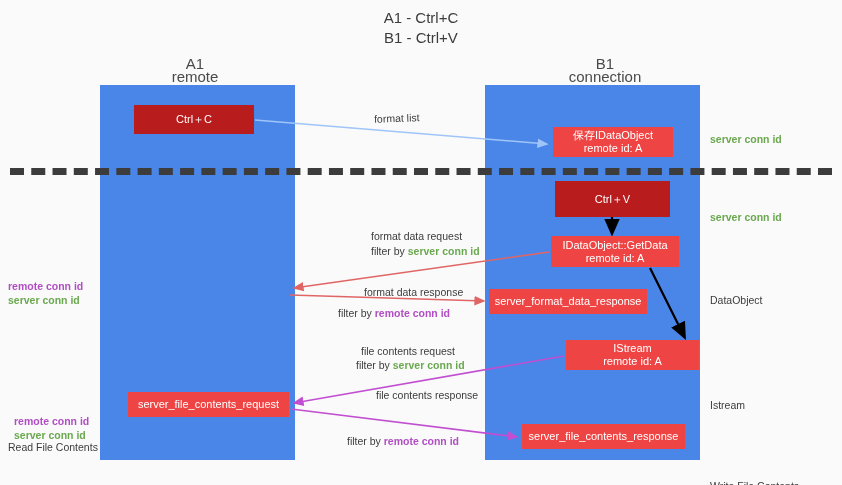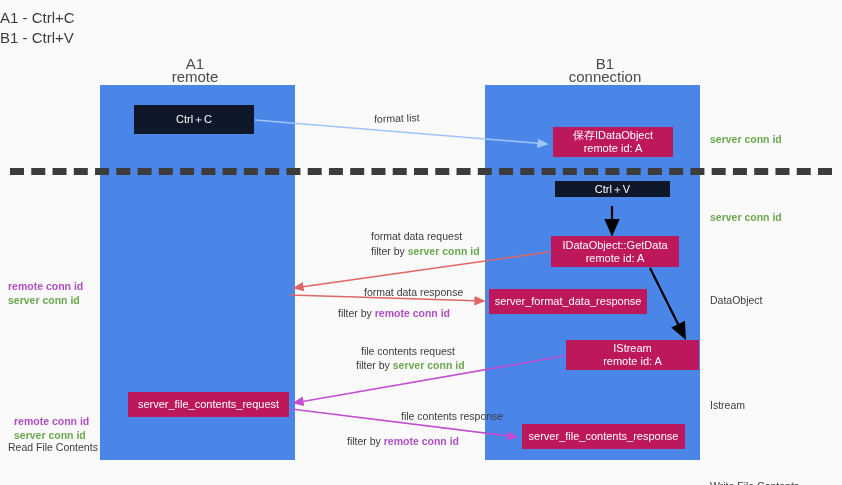--- a/index.html
+++ b/index.html
@@ -11,21 +11,21 @@
     color:#3c3c3c;
     overflow:hidden;
     position:relative;
   }
   #stage{position:absolute;left:0;top:0;width:842px;height:485px;}
   .abs{position:absolute;}
 
   
   #title{
     left:0;top:8px;width:842px;
-    text-align:left;
+    text-align:center;
     font-size:15px;line-height:20px;
     color:#3c3c3c;
     white-space:pre-line;
   }
 
   
   .lane-head{
     text-align:center;font-size:15px;line-height:13px;
     color:#4a4a4a;white-space:pre-line;
   }
@@ -40,26 +40,26 @@
   
   .box{
     box-sizing:border-box;
     display:flex;align-items:center;justify-content:center;
     text-align:center;
     color:#ffffff;
     font-size:11px;line-height:13px;
     white-space:pre-line;
     padding:2px 4px;
   }
-  .box.green{background:#0f172a;}
-  .box.orange{background:#be185d;}
+  .box.green{background:#b91c1c;}
+  .box.orange{background:#ef4444;}
 
   #box-ctrlc{left:134px;top:105px;width:120px;height:29px;}
   #box-idataobject{left:553px;top:127px;width:120px;height:30px;}
-  #box-ctrlv{left:555px;top:181px;width:115px;height:16px;text-align:center;}
+  #box-ctrlv{left:555px;top:181px;width:115px;height:36px;text-align:center;}
   #box-getdata{left:551px;top:236px;width:128px;height:31px;}
   #box-fmt-req{left:130px;top:277px;width:158px;height:25px;}
   #box-fmt-resp{left:489px;top:289px;width:158px;height:25px;}
   #box-istream{left:566px;top:340px;width:133px;height:30px;}
   #box-file-req{left:128px;top:392px;width:161px;height:25px;}
   #box-file-resp{left:522px;top:424px;width:163px;height:25px;}
 
   
   #divider{
     left:10px;top:168px;width:822px;height:0;
@@ -77,21 +77,21 @@
   .edge-label .srv{color:#6aa84f;font-weight:bold;}
   .edge-label .rem{color:#b14ec4;font-weight:bold;}
 
   #lbl-format-list{left:374px;top:111px;transform:rotate(-2deg);}
   #lbl-fmt-req{left:371px;top:229px;}
   #lbl-fmt-req2{left:371px;top:244px;}
   #lbl-fmt-resp{left:364px;top:285px;}
   #lbl-fmt-resp2{left:338px;top:306px;}
   #lbl-file-req{left:361px;top:344px;text-align:center;}
   #lbl-file-req2{left:356px;top:358px;}
-  #lbl-file-resp{left:376px;top:409px;margin-left:25px;}
+  #lbl-file-resp{left:376px;top:388px;}
   #lbl-file-resp2{left:347px;top:434px;}
 
   
   .ann{font-size:10.5px;line-height:14px;white-space:nowrap;}
   .ann.srv{color:#6aa84f;font-weight:bold;}
   .ann.rem{color:#b14ec4;font-weight:bold;}
   .ann.plain{color:#3c3c3c;margin-top:48px;}
 
   #ann-srv-1{left:710px;top:132px;}
   #ann-srv-2{left:710px;top:210px;}

